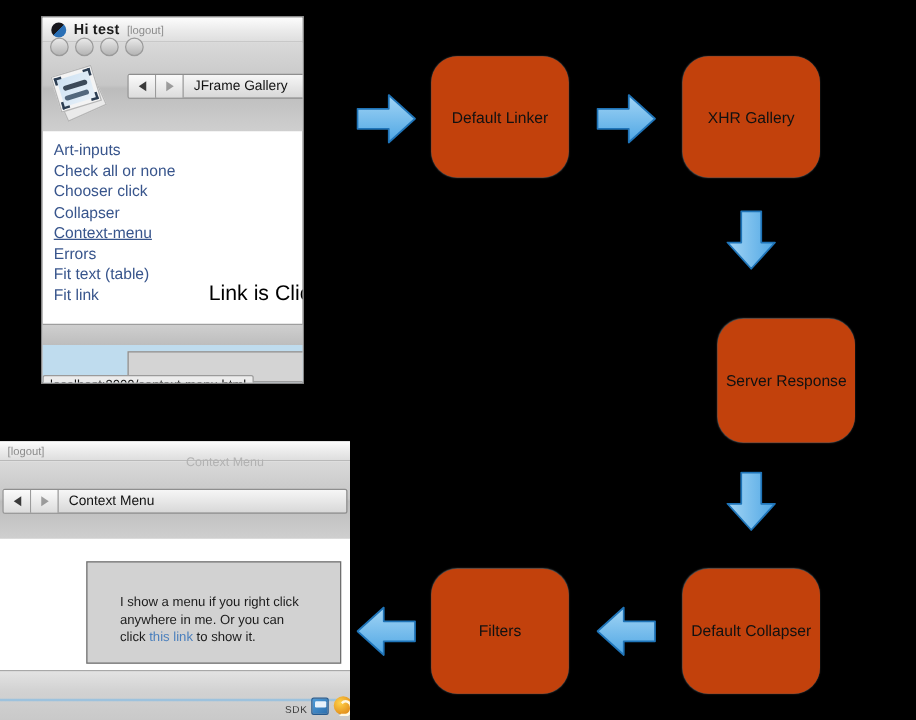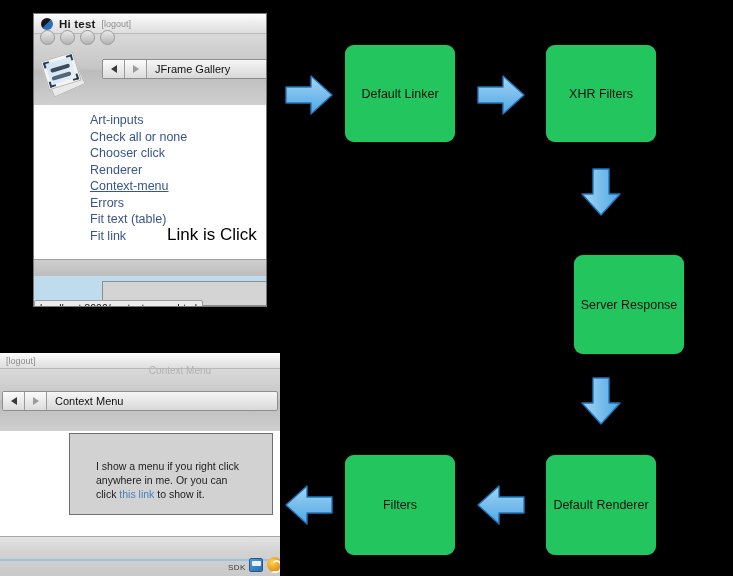--- a/index.html
+++ b/index.html
@@ -150,35 +150,35 @@
     background: radial-gradient(circle at 35% 35%, #ffd24a, #e08a18 75%, #b36a10);
   }
   .sdk-ic2::after{
     content:""; position:absolute; left:4px; top:3px; width:7px; height:9px;
     border:2px solid #fff7e0; border-radius:50% 50% 50% 0; border-left-color:transparent;
   }
 
   
   .flow-box {
     position:absolute;
-    background:#22c55e;
-    border-radius:9px;
+    background:#c2410c;
+    border-radius:21px;
     display:flex; align-items:center; justify-content:center;
     color:#111; font-size:12.5px;
     box-shadow: 0 0 1px rgba(255,255,255,.35);
   }
   .arrow { position:absolute; }
   .arrow svg { display:block; width:100%; height:100%; }
 </style>
 </head>
 <body>
 
 <div id="root">
 
-  <div class="win win-border" style="left:33px; top:13px; width:234px; height:294px;">
+  <div class="win win-border" style="left:33px; top:13px; width:210px; height:294px;">
 
     <div class="app-head">
       <div class="logo-circle"></div>
       <div class="hi-text">Hi test</div>
       <div class="logout-text">[logout]</div>
     </div>
 
     <div class="tool-strip" style="position:absolute; left:0; top:20px; width:232px; height:71px;">
       <div class="dot-row" style="left:6px; top:-4px;">
         <div class="dot"></div>
@@ -201,25 +201,25 @@
         <div class="nav-btn">
           <div class="tri-l"></div>
         </div>
         <div class="nav-btn">
           <div class="tri-r tri-dim"></div>
         </div>
         <div class="crumb-label">JFrame Gallery</div>
       </div>
     </div>
 
-    <div class="link-list" style="left:9px; top:98px; width:220px;margin-left:47px;">
+    <div class="link-list" style="left:9px; top:98px; width:220px;">
       <div class="link-row">Art-inputs</div>
       <div class="link-row">Check all or none</div>
       <div class="link-row">Chooser click</div>
-      <div class="link-row">Renderer</div>
+      <div class="link-row">Collapser</div>
       <div class="link-row active">Context-menu</div>
       <div class="link-row">Errors</div>
       <div class="link-row">Fit text (table)</div>
       <div class="link-row">Fit link</div>
     </div>
 
     <div class="big-note" style="left:133px; top:211px;">Link is Click</div>
 
     <div class="grey-strip" style="left:0; top:245px; width:232px; height:17px;"></div>
     <div class="blue-strip" style="left:0; top:262px; width:232px; height:30px;"></div>
@@ -241,40 +241,40 @@
         <div class="nav-btn">
           <div class="tri-l"></div>
         </div>
         <div class="nav-btn">
           <div class="tri-r tri-dim"></div>
         </div>
         <div class="crumb-label">Context Menu</div>
       </div>
     </div>
 
-    <div class="ctx-box" style="left:69px; top:80px; width:204px; height:82px;">
+    <div class="ctx-box" style="left:69px; top:96px; width:204px; height:82px;">
       <div class="ctx-text" style="left:26px; top:25px;">
         <span>I show a menu if you right click anywhere in me. Or you can click </span><a href="#">this link</a><span> to show it.</span>
       </div>
     </div>
 
     <div class="updated-band" style="left:0; top:183px; width:280px; height:40px;"></div>
     <div class="updated-line" style="left:0; top:206px; width:280px;"></div>
 
     <div class="sdk-label" style="left:228px; top:210px;">SDK</div>
     <div class="sdk-ic1" style="left:249px; top:205px;"></div>
     <div class="sdk-ic2" style="left:267px; top:204px;"></div>
   </div>
 
   <div>
 
     <div class="flow-box" style="left:345px; top:45px;  width:110px; height:97px;">Default Linker</div>
-    <div class="flow-box" style="left:546px; top:45px;  width:110px; height:97px;">XHR Filters</div>
+    <div class="flow-box" style="left:546px; top:45px;  width:110px; height:97px;">XHR Gallery</div>
     <div class="flow-box" style="left:574px; top:255px; width:110px; height:99px;">Server Response</div>
-    <div class="flow-box" style="left:546px; top:455px; width:110px; height:100px;">Default Renderer</div>
+    <div class="flow-box" style="left:546px; top:455px; width:110px; height:100px;">Default Collapser</div>
     <div class="flow-box" style="left:345px; top:455px; width:110px; height:100px;">Filters</div>
 
     <div class="arrow" style="left:285px; top:73px; width:48px; height:44px;">
       <svg viewBox="0 0 48 44">
         <defs>
             <linearGradient id="gR1" x1="0" y1="0" x2="0" y2="1">
           <stop offset="0%" stop-color="#a3d5f5"></stop>
               <stop offset="100%" stop-color="#4ea6e4"></stop>
         </linearGradient>
           </defs>

